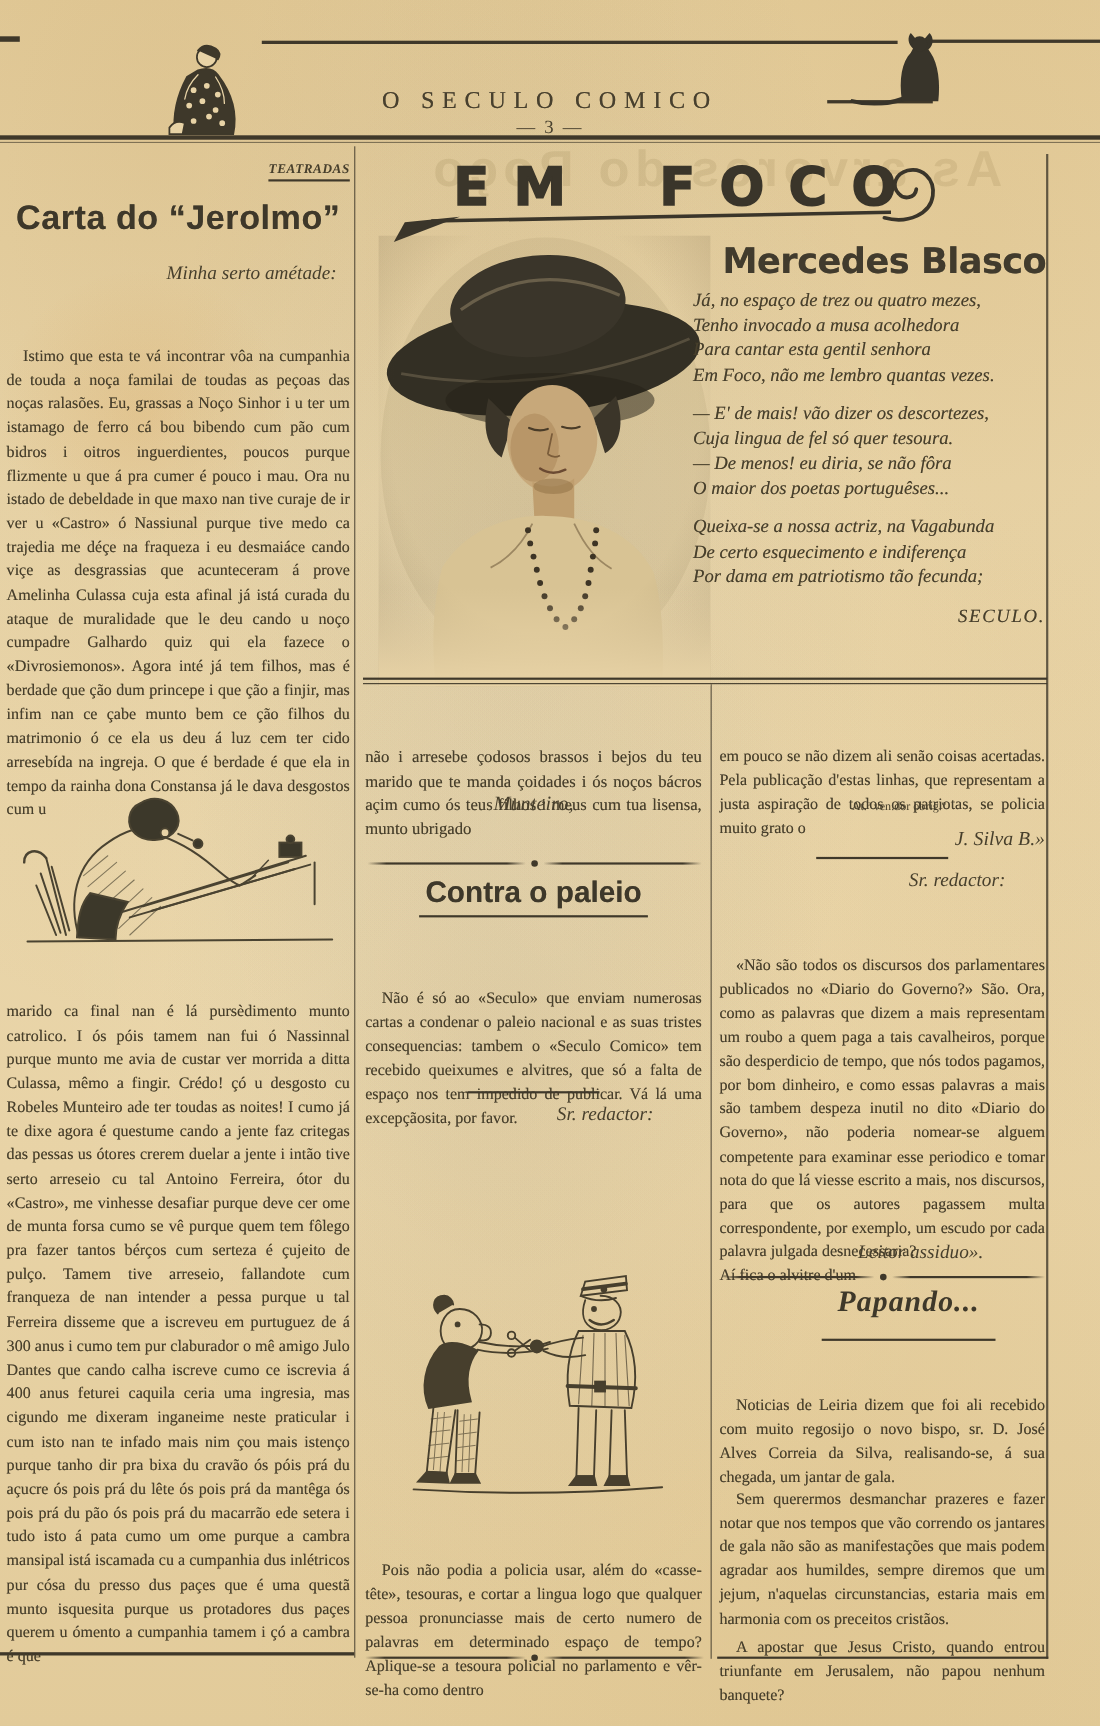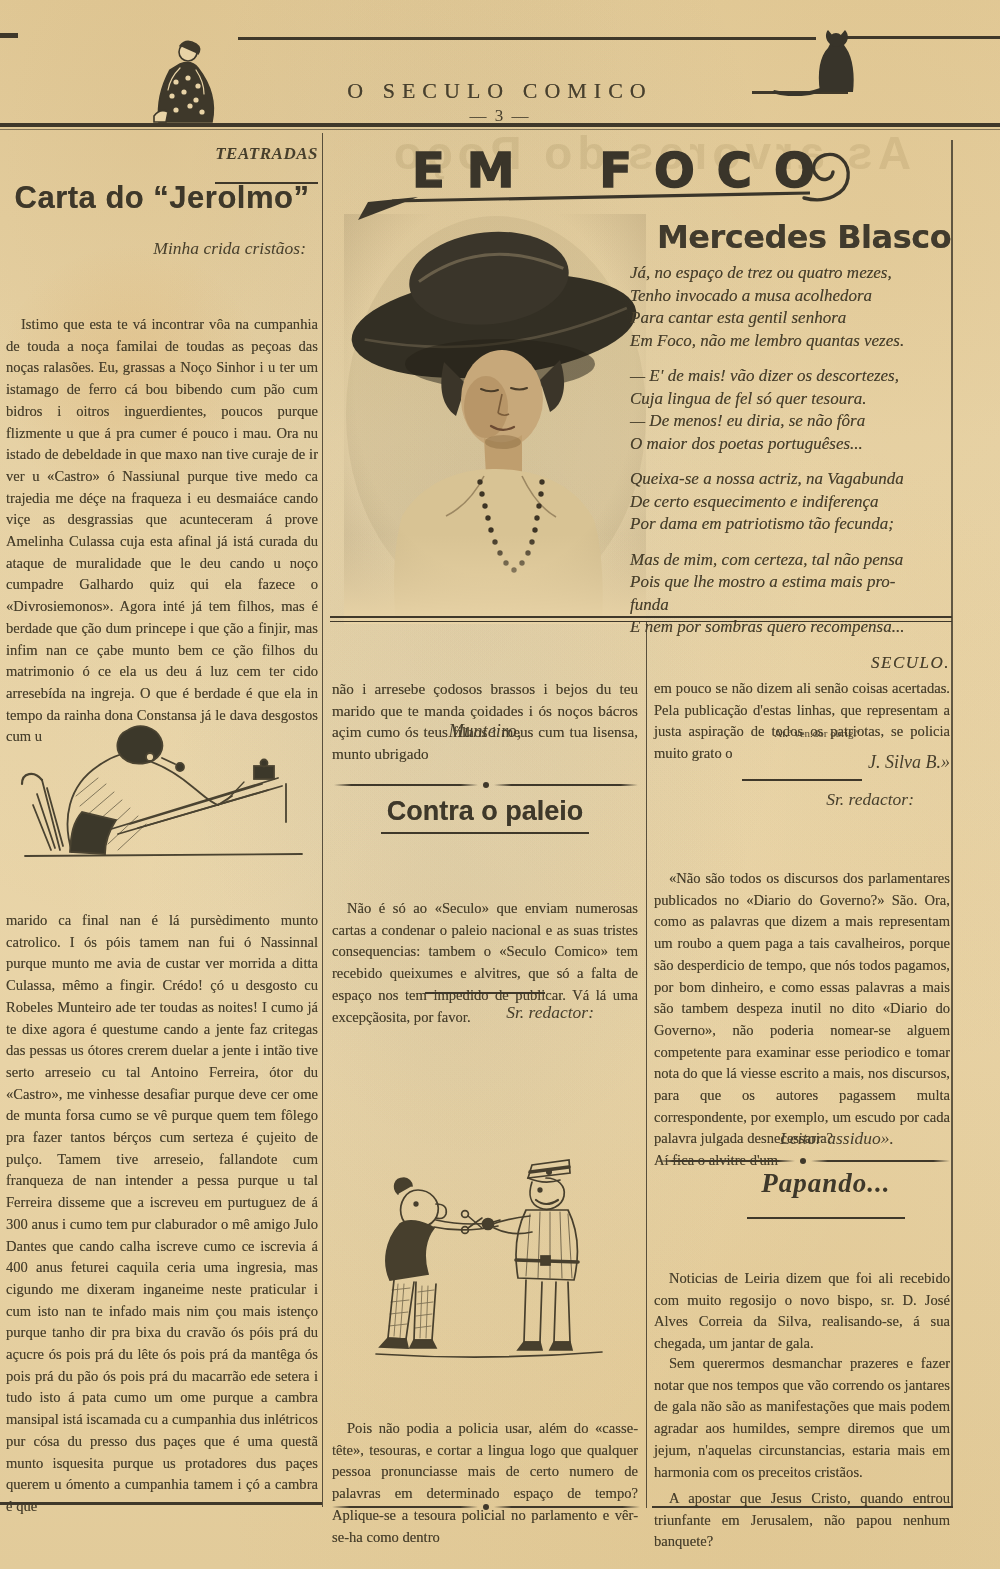--- a/index.html
+++ b/index.html
@@ -16,22 +16,22 @@
       radial-gradient(ellipse at 50% 50%, rgba(255,246,220,0.18), transparent 65%),
       linear-gradient(180deg,#e4cd9c,#ead7ac 28%,#e8d3a6 68%,#e2cb9a);
   }
   .abs{position:absolute;}
   .rule{background:#3f382a;}
   .body-text{font-size:14.6px;line-height:21.7px;text-align:justify;color:#473f2c;
              text-shadow:0 0 .4px rgba(64,54,32,.55);margin-top:48px;}
   .indent{text-indent:15px;}
   .pre{white-space:pre-line;}
   .ital{font-style:italic;}
-  .kicker{font-style:italic;font-weight:bold;font-size:17px;letter-spacing:.5px;
-          border-bottom:2.5px solid #3f382a;padding-bottom:19px;}
+  .kicker{font-style:italic;font-weight:bold;font-size:12px;letter-spacing:.5px;
+          border-bottom:2.5px solid #3f382a;padding-bottom:3px;}
   .headline1{font-family:"Liberation Sans",sans-serif;font-weight:700;font-size:31px;
              letter-spacing:.5px;color:#3e382a;text-shadow:0 0 .5px rgba(62,56,42,.6);}
   .emfoco{font-family:"DejaVu Sans",sans-serif;font-weight:bold;font-size:48px;
           letter-spacing:22px;word-spacing:24px;color:#3a352a;
           -webkit-text-stroke:1.4px #3a352a;}
   .mercedes{font-family:"DejaVu Sans",sans-serif;font-weight:bold;font-size:32px;
             color:#413b2d;letter-spacing:-.5px;text-shadow:0 0 .6px rgba(65,59,45,.6);}
   .stanza{font-style:italic;font-size:17px;line-height:22.5px;margin:0 0 13px 0;
           text-shadow:0 0 .4px rgba(64,54,32,.5);}
   .sec-title{font-family:"Liberation Sans",sans-serif;font-weight:700;font-size:27px;
@@ -105,21 +105,21 @@
     <span class="line"></span>
   </div>
   <div class="abs rule" style="left:652px;top:1506px;width:301px;height:2px;"></div>
 
   <div class="abs" style="left:6px;top:144px;width:312px;text-align:right;">
     <span class="kicker">TEATRADAS</span>
   </div>
 
   <div class="abs headline1" style="left:6px;top:180px;width:312px;text-align:center;">Carta do “Jerolmo”</div>
 
-  <div class="abs ital" style="left:6px;top:238px;width:300px;text-align:right;font-size:17.5px;padding-right:14px;">Minha crida cristãos:</div>
+  <div class="abs ital" style="left:6px;top:238px;width:300px;text-align:right;font-size:17.5px;padding-right:14px;">Minha serto amétade:</div>
 
   <div class="abs body-text indent" style="left:6px;top:266px;width:312px;">Istimo que esta te vá incontrar vôa na cumpanhia de touda a noça familai de toudas as peçoas das noças ralasões. Eu, grassas a Noço Sinhor i u ter um istamago de ferro cá bou bibendo cum pão cum bidros i oitros inguerdientes, poucos purque flizmente u que á pra cumer é pouco i mau. Ora nu istado de debeldade in que maxo nan tive curaje de ir ver u «Castro» ó Nassiunal purque tive medo ca trajedia me déçe na fraqueza i eu desmaiáce cando viçe as desgrassias que acunteceram á prove Amelinha Culassa cuja esta afinal já istá curada du ataque de muralidade que le deu cando u noço cumpadre Galhardo quiz qui ela fazece o «Divrosiemonos». Agora inté já tem filhos, mas é berdade que ção dum princepe i que ção a finjir, mas infim nan ce çabe munto bem ce ção filhos du matrimonio ó ce ela us deu á luz cem ter cido arresebída na ingreja. O que é berdade é que ela in tempo da rainha dona Constansa já le dava desgostos cum u</div>
 
   <svg class="abs" style="left:10px;top:710px;" width="300" height="150" viewBox="0 0 300 150">
     <g stroke="#4a4331" stroke-width="1.8" fill="none" stroke-linecap="round">
       <path d="M15 146 L292 144"></path>
       <path d="M98 120 L268 68"></path>
       <path d="M108 124 L272 76"></path>
       <path d="M120 114 L252 74 M128 118 L258 80"></path>
       <path d="M276 74 L276 112"></path>
@@ -215,24 +215,20 @@
 Tenho invocado a musa acolhedora
 Para cantar esta gentil senhora
 Em Foco, não me lembro quantas vezes.</p>
     <p class="stanza pre">— E' de mais! vão dizer os descortezes,
 Cuja lingua de fel só quer tesoura.
 — De menos! eu diria, se não fôra
 O maior dos poetas portuguêses...</p>
     <p class="stanza pre">Queixa-se a nossa actriz, na Vagabunda
 De certo esquecimento e indiferença
 Por dama em patriotismo tão fecunda;</p>
-    <p class="stanza pre">Mas de mim, com certeza, tal não pensa
-Pois que lhe mostro a estima mais pro-
-funda
-E nem por sombras quero recompensa...</p>
     <p class="stanza" style="text-align:right;letter-spacing:1.5px;padding-right:10px;">SECULO.</p>
   </div>
 
   <div class="abs" style="left:330px;top:616px;width:622px;height:3px;border-top:2.6px solid #3f382a;border-bottom:1.2px solid #3f382a;"></div>
 
   <div class="abs body-text" style="left:332px;top:630px;width:306px;font-size:15.2px;">não i arresebe çodosos brassos i bejos du teu marido que te manda çoidades i ós noços bácros açim cumo ós teus filhos i meus cum tua lisensa, munto ubrigado</div>
 
   <div class="abs ital" style="left:332px;top:721px;width:306px;text-align:center;font-size:18.5px;">Munteiro,</div>
 
   <div class="abs orn-rule" style="left:334px;top:782px;width:304px;">

